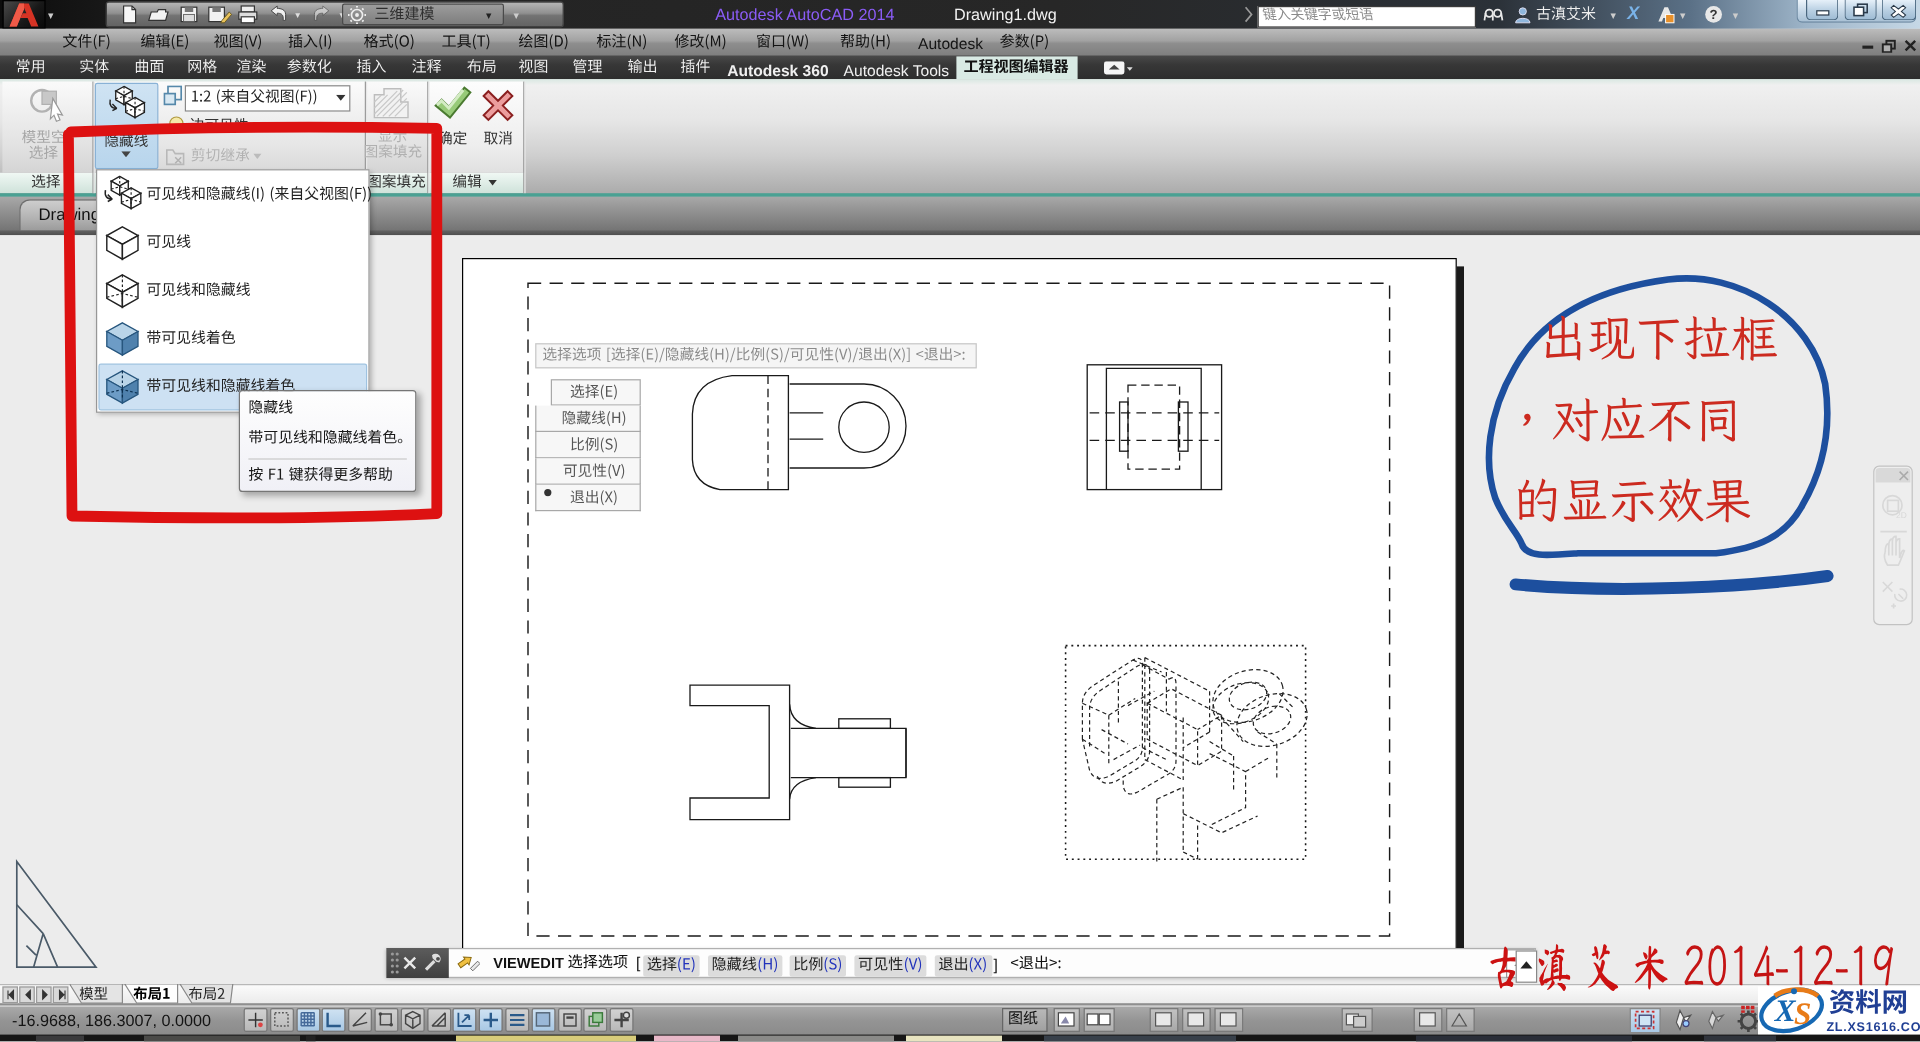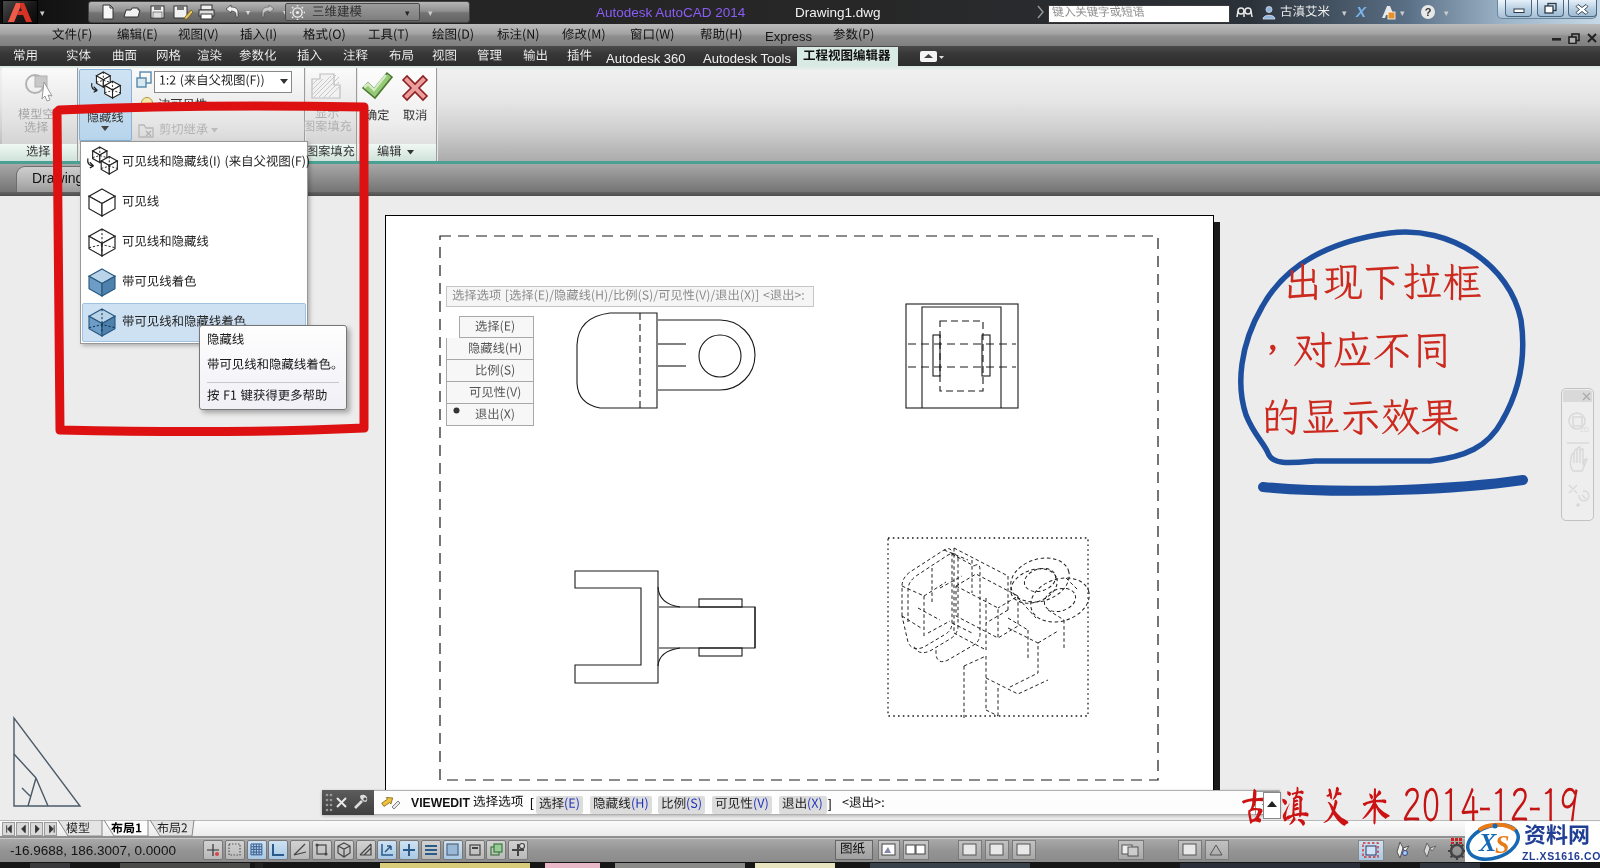--- a/index.html
+++ b/index.html
@@ -418,21 +418,21 @@
   </svg>
 <svg class="tx" style="left:700.0px;top:28.0px" width="49" height="18">
     <g fill="#141414" transform="translate(0 10.75) scale(0.012500 -0.012500)">
       <use href="#g45" x="0"></use>
       <use href="#g46" x="1000"></use>
       <use href="#g17" x="2000"></use>
       <use href="#g47" x="2338"></use>
       <use href="#g19" x="3066"></use>
     </g>
   </svg>
-<div class="abs" style="left:765px;top:29px;font-size:13px;color:#141414;white-space:nowrap;">Express</div>
+<div class="abs" style="left:765px;top:29px;font-size:13px;color:#141414;white-space:nowrap;">Autodesk</div>
 <svg class="tx" style="left:833.0px;top:28.0px" width="48" height="18">
     <g fill="#141414" transform="translate(0 10.75) scale(0.012500 -0.012500)">
       <use href="#g48" x="0"></use>
       <use href="#g49" x="1000"></use>
       <use href="#g17" x="2000"></use>
       <use href="#g50" x="2338"></use>
       <use href="#g19" x="2971"></use>
     </g>
   </svg>
 <div class="abs" style="left:1550px;top:30px;width:50px;height:14px;">
@@ -518,21 +518,21 @@
       <use href="#g66" x="0"></use>
       <use href="#g67" x="1000"></use>
     </g>
   </svg>
 <svg class="tx" style="left:566.5px;top:49.0px" width="32" height="18">
     <g fill="#f0f0f0" transform="translate(0 10.75) scale(0.012500 -0.012500)">
       <use href="#g26" x="0"></use>
       <use href="#g16" x="1000"></use>
     </g>
   </svg>
-<div class="abs" style="left:606px;top:51px;font-size:13px;color:#f0f0f0;white-space:nowrap;">Autodesk 360</div>
+<div class="abs" style="left:606px;top:51px;font-size:13px;color:#f0f0f0;white-space:nowrap;font-weight:bold;">Autodesk 360</div>
 <div class="abs" style="left:703px;top:51px;font-size:13px;color:#f0f0f0;white-space:nowrap;">Autodesk Tools</div>
 <div class="abs" style="left:797px;top:47px;width:101px;height:19px;background:#d9eae4"></div>
 <svg class="tx" style="left:803.2px;top:49.0px" width="94" height="18">
     <g fill="#111" transform="translate(0 10.75) scale(0.012500 -0.012500)">
       <use href="#g68" x="0"></use>
       <use href="#g69" x="1000"></use>
       <use href="#g70" x="2000"></use>
       <use href="#g71" x="3000"></use>
       <use href="#g72" x="4000"></use>
       <use href="#g73" x="5000"></use>

